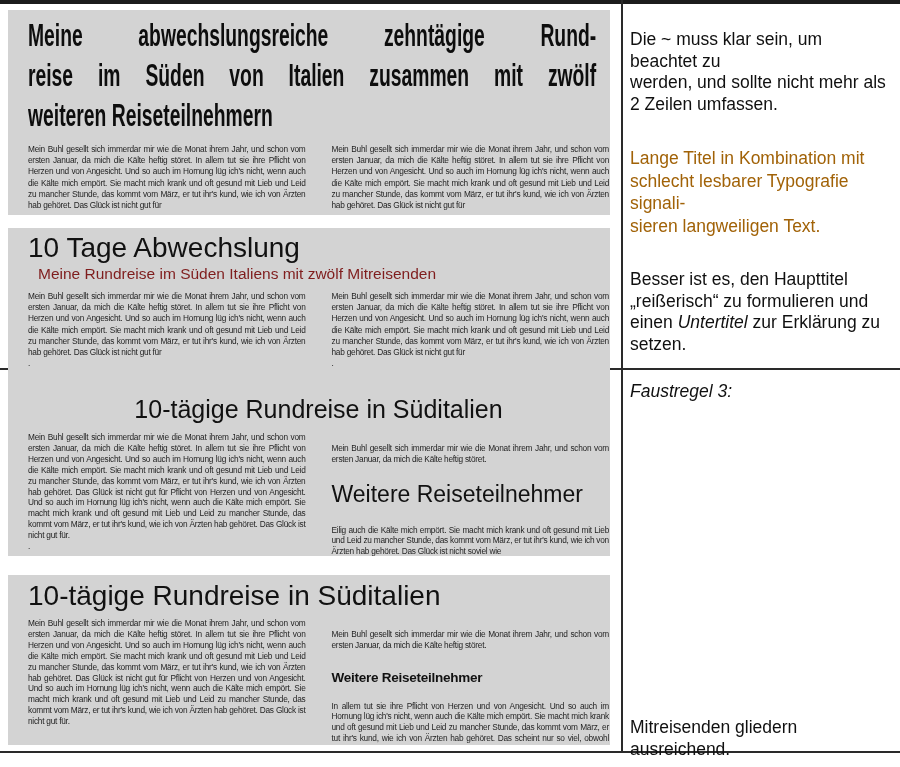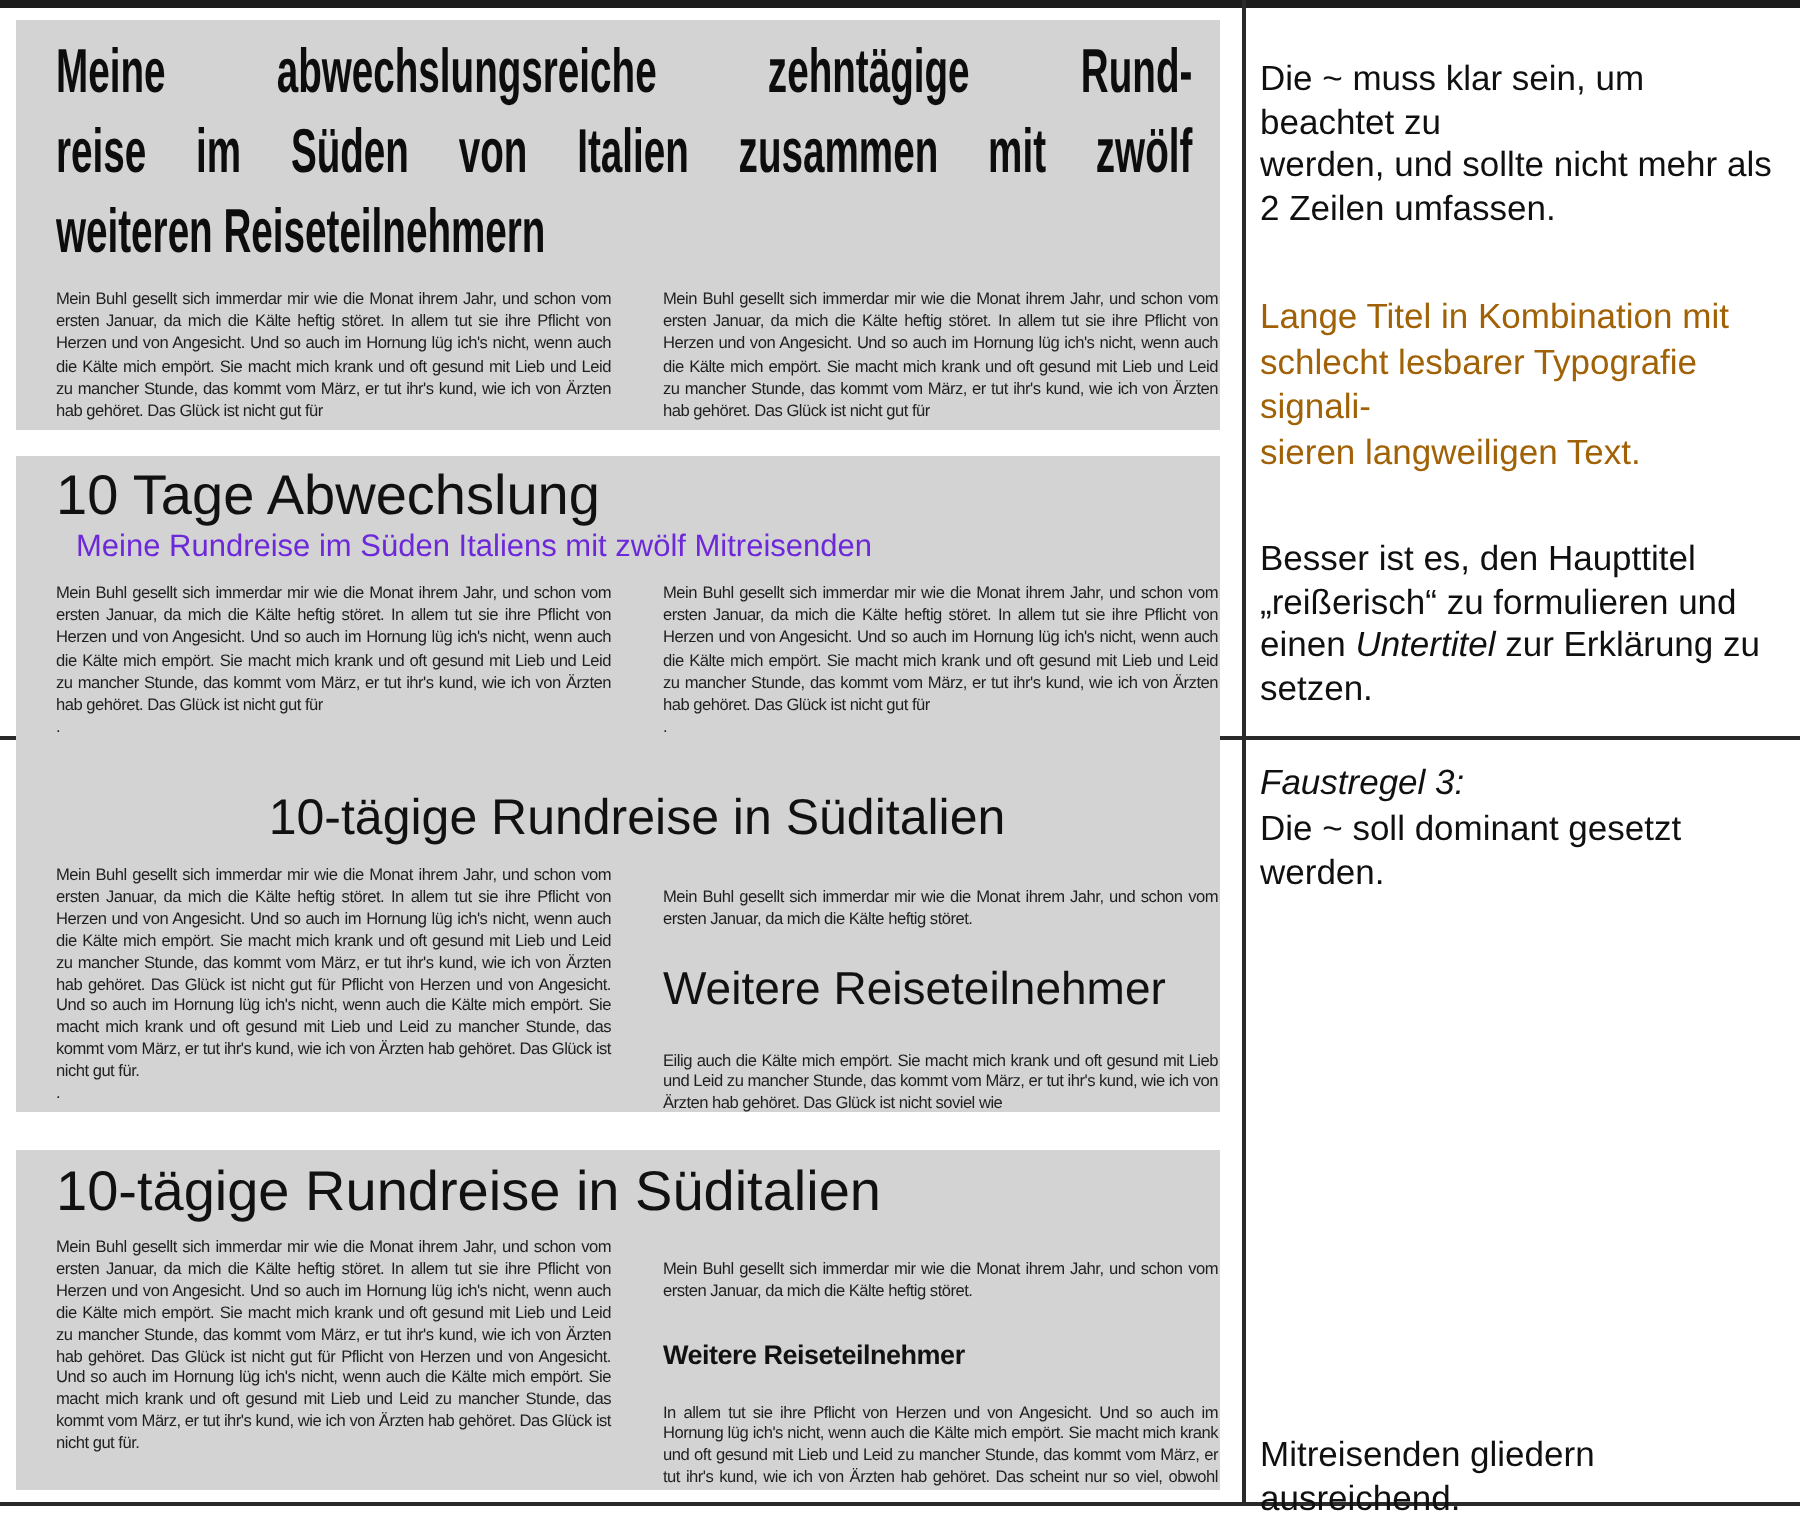--- a/index.html
+++ b/index.html
@@ -29,21 +29,21 @@
 
   
   .cols{display:flex;gap:26px;}
   .col{flex:1 1 0;font-size:8.3px;line-height:10.9px;letter-spacing:-0.25px;
        text-align:justify;color:#1f1f1f;white-space:pre-line;}
   .p1 .cols{margin-top:8px;}
   .p1 .col,.p2 .col{line-height:11.2px;}
 
   
   .p2-title{font-size:28px;line-height:31px;margin-top:4px;color:#111;}
-  .p2-subtitle{font-size:15.5px;line-height:18px;margin:2px 0 0 10px;color:#6d28d9;}
+  .p2-subtitle{font-size:15.5px;line-height:18px;margin:2px 0 0 10px;color:#7f1d1d;}
   .p2 .cols{margin-top:8px;}
 
   
   .p3-title{font-size:25px;line-height:29px;margin-top:9px;text-align:center;color:#111;}
   .p4-title{font-size:28px;line-height:31px;margin-top:5px;color:#111;}
   .p3 .cols{margin-top:8px;}
   .p4 .cols{margin-top:7px;}
   .subhead-big{font-size:23px;line-height:27px;margin:5px 0 6px 0;color:#111;
                letter-spacing:0px;white-space:nowrap;}
   .subhead-small{font-size:13.5px;line-height:16px;font-weight:bold;margin:8px 0 4px 0;color:#111;}
@@ -128,17 +128,16 @@
   <div class="note red n-fr2-red">Lange Titel in Kombination mit
 schlecht lesbarer Typografie signali-
 sieren langweiligen Text.</div>
 
   <div class="note n-advice"><span>Besser ist es, den Haupttitel
 „reißerisch“ zu formulieren und
 einen </span><span class="inline-italic">Untertitel</span><span> zur Erklärung zu
 setzen.</span></div>
 
   <div class="note italic-label n-fr3-label">Faustregel 3:</div>
-  <div class="note n-fr3-text">Die ~ soll dominant gesetzt werden.</div>
 
   <div class="note n-footer">Mitreisenden gliedern ausreichend.</div>
 
 </div>
 
 </body></html>

